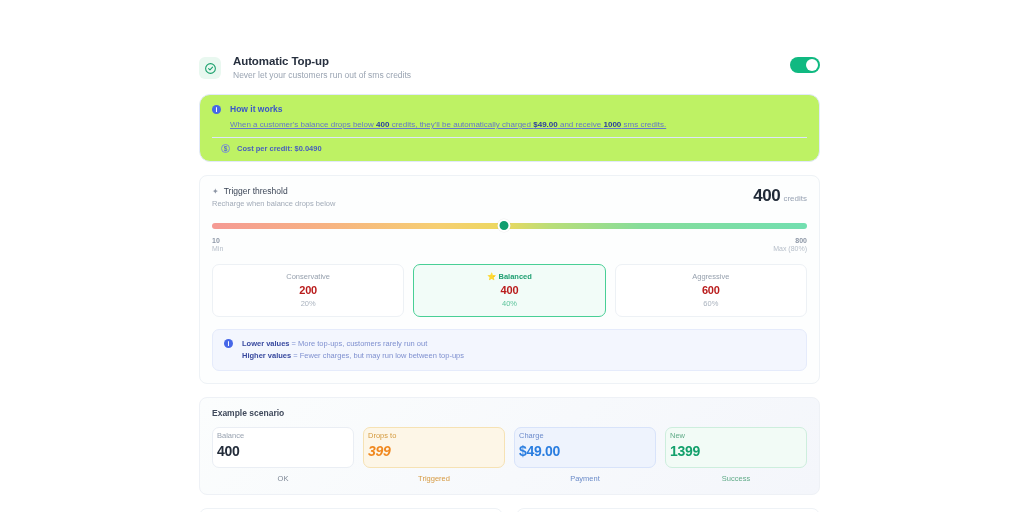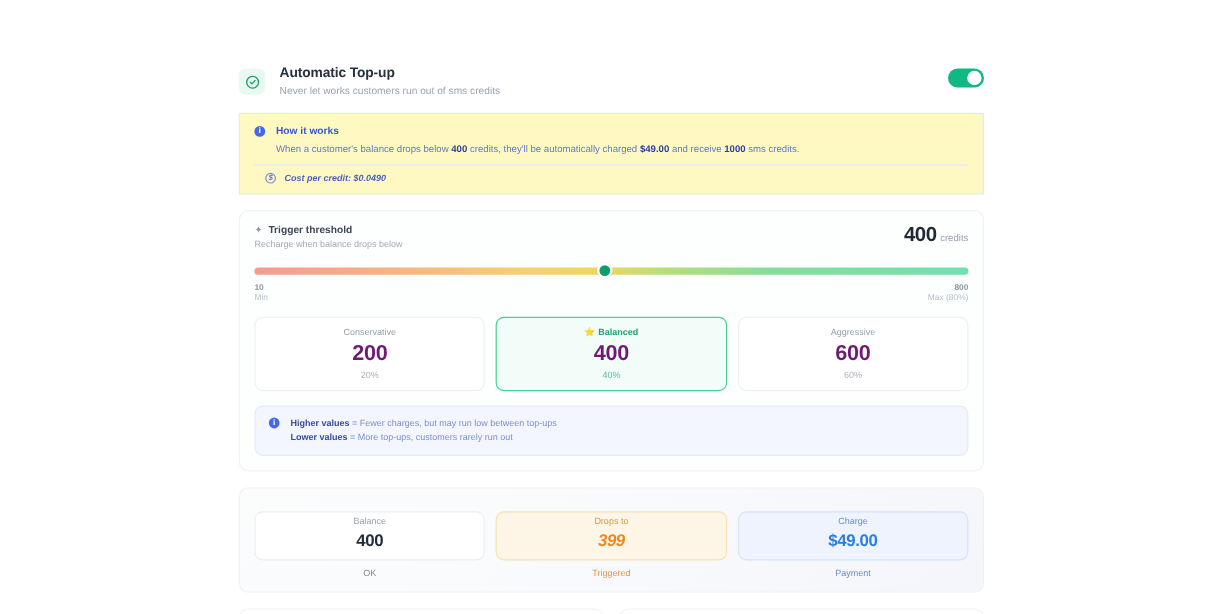--- a/index.html
+++ b/index.html
@@ -62,43 +62,43 @@
   .toggle::after {
     content: ""; position: absolute;
     right: 2px; top: 2px;
     width: 12px; height: 12px; border-radius: 50%;
     background: #ffffff;
   }
 
   
   .hiw {
     margin: 14px 14px 0 14px;
-    background: #fef9c3;
+    background: #bef264;
     border: 1px solid #e2e9fb;
-    border-radius: 0;
+    border-radius: 11px;
     padding: 9px 12px 8px 12px;
   }
   .hiw-top { display: flex; align-items: flex-start; }
   .info-dot {
     width: 9px; height: 9px; border-radius: 50%;
     background: #4667e8; flex: 0 0 auto; margin-top: 1px;
     display: flex; align-items: center; justify-content: center;
     color: #fff; font-size: 7px; font-weight: bold; line-height: 1;
   }
   .hiw-body { margin-left: 9px; flex: 1; }
   .hiw-title { font-size: 8.5px; font-weight: bold; color: #3a56c9; }
   .hiw-desc {
-    font-size: 8px; color: #6478c7; margin-top: 6px; line-height: 1.3;
+    font-size: 8px; color: #6478c7; margin-top: 6px; line-height: 1.3; text-decoration: underline;
   }
   .hiw-desc b { color: #2b3f9e; font-weight: bold; }
   .hiw-rule {
     height: 1px; background: #dde6fb; margin: 7px 0 0 0;
   }
   .hiw-cost {
-    display: flex; align-items: center; margin-top: 6px; margin-left: 9px; font-style: italic;
+    display: flex; align-items: center; margin-top: 6px; margin-left: 9px;
   }
   .cost-dot {
     width: 9px; height: 9px; border-radius: 50%;
     border: 1px solid #7a8fd8; color: #5a71cc;
     font-size: 6.5px; line-height: 7px; text-align: center;
     flex: 0 0 auto; font-weight: bold;
   }
   .cost-text { font-size: 7.5px; font-weight: bold; color: #495fbe; margin-left: 7px; }
 
   
@@ -106,21 +106,21 @@
     margin: 13px 14px 0 14px;
     background: #fdfefe;
     border: 1px solid #eef2f6;
     border-radius: 8px;
     padding: 10px 12px 12px 12px;
   }
   .thr-head { display: flex; align-items: flex-start; }
   .thr-left { flex: 1; }
   .thr-title-row { display: flex; align-items: center; }
   .spark { font-size: 8px; color: #8a93a3; margin-right: 5px; }
-  .thr-title { font-size: 8.5px; font-weight: bold; color: #3c4657; }
+  .thr-title { font-size: 8.5px; font-weight: normal; color: #3c4657; }
   .thr-sub { font-size: 7.5px; color: #a2abb8; margin-top: 3px; }
   .thr-value { text-align: right; }
   .thr-value .num {
     font-size: 17px; font-weight: bold; color: #1f2937; letter-spacing: -0.4px;
   }
   .thr-value .unit { font-size: 8px; color: #98a2b3; margin-left: 3px; }
 
   
   .slider-wrap { position: relative; margin-top: 14px; height: 8px; }
   .slider-track {
@@ -154,21 +154,21 @@
     padding: 7px 4px 8px 4px;
     text-align: center;
   }
   .preset.active {
     border: 1.5px solid #49cf96;
     background: #f2fcf8;
   }
   .preset .lbl { font-size: 7.5px; color: #97a1ae; }
   .preset.active .lbl { color: #1f9f72; font-weight: bold; }
   .preset .val {
-    font-size: 18px; font-weight: bold; color: #701a75; margin-top: 3px;
+    font-size: 11px; font-weight: bold; color: #b91c1c; margin-top: 3px;
     letter-spacing: -0.2px;
   }
   .preset .pct { font-size: 7.5px; color: #aab3bf; margin-top: 3px; }
   .preset.active .pct { color: #5cc39b; }
   .star { font-size: 7.5px; margin-right: 2px; }
 
   
   .hint {
     margin-top: 12px;
     background: #f3f6fe;
@@ -186,21 +186,21 @@
     margin: 13px 14px 0 14px;
     border: 1px solid #eef1f6;
     border-radius: 8px;
     background: linear-gradient(135deg, #fbfdfd 0%, #f7f9fc 55%, #f4f6fb 100%);
     padding: 10px 12px 11px 12px;
   }
   .ex-title { font-size: 8.5px; font-weight: bold; color: #404a5c; }
   .ex-row { display: flex; gap: 9px; margin-top: 9px; }
   .ex-col { flex: 1; }
   .ex-box {
-    border-radius: 7px; padding: 3px 4px 8px 4px; text-align: center;
+    border-radius: 7px; padding: 3px 4px 8px 4px; 
   }
   .ex-box .lbl { font-size: 7.5px; }
   .ex-box .val { font-size: 14px; font-weight: bold; margin-top: 3px; letter-spacing: -0.3px; }
   .ex-cap { font-size: 7.5px; text-align: center; margin-top: 6px; }
 
   .ex-balance { background:#ffffff; border:1px solid #eaeef4; }
   .ex-balance .lbl { color:#98a2b0; }
   .ex-balance .val { color:#232c3a; }
   .cap-ok { color:#7e8896; }
 
@@ -249,21 +249,21 @@
 
     <div class="hdr">
       <div class="hdr-icon">
         <svg width="13" height="13" viewBox="0 0 24 24" fill="none" stroke="#19a06c" stroke-width="2" stroke-linecap="round" stroke-linejoin="round">
           <circle cx="12" cy="12" r="9"></circle>
           <polyline points="8.5,12.2 11,14.6 15.8,9.4"></polyline>
         </svg>
       </div>
       <div class="hdr-text">
         <div class="hdr-title">Automatic Top-up</div>
-        <div class="hdr-sub">Never let works customers run out of sms credits</div>
+        <div class="hdr-sub">Never let your customers run out of sms credits</div>
       </div>
       <div class="toggle"></div>
     </div>
 
     <div class="hiw">
       <div class="hiw-top">
         <div class="info-dot">i</div>
         <div class="hiw-body">
           <div class="hiw-title">How it works</div>
           <div class="hiw-desc"><span>When a customer's balance drops below </span><b>400</b><span> credits, they'll be automatically charged </span><b>$49.00</b><span> and receive </span><b>1000</b><span> sms credits.</span></div>
@@ -319,27 +319,28 @@
         <div class="preset">
           <div class="lbl">Aggressive</div>
           <div class="val">600</div>
           <div class="pct">60%</div>
         </div>
       </div>
 
       <div class="hint">
         <div class="info-dot">i</div>
         <div class="hint-body">
+          <div class="hint-line"><b>Lower values</b><span> = More top-ups, customers rarely run out</span></div>
           <div class="hint-line"><b>Higher values</b><span> = Fewer charges, but may run low between top-ups</span></div>
-          <div class="hint-line"><b>Lower values</b><span> = More top-ups, customers rarely run out</span></div>
         </div>
       </div>
     </div>
 
     <div class="example">
+      <div class="ex-title">Example scenario</div>
       <div class="ex-row">
 
         <div class="ex-col">
           <div class="ex-box ex-balance">
             <div class="lbl">Balance</div>
             <div class="val">400</div>
           </div>
           <div class="ex-cap cap-ok">OK</div>
         </div>
 
@@ -352,20 +353,27 @@
         </div>
 
         <div class="ex-col">
           <div class="ex-box ex-charge">
             <div class="lbl">Charge</div>
             <div class="val">$49.00</div>
           </div>
           <div class="ex-cap cap-pay">Payment</div>
         </div>
 
+        <div class="ex-col">
+          <div class="ex-box ex-new">
+            <div class="lbl">New</div>
+            <div class="val">1399</div>
+          </div>
+          <div class="ex-cap cap-succ">Success</div>
+        </div>
 
       </div>
     </div>
 
     <div class="bottom">
 
       <div class="opt">
         <div class="opt-head">
           <span class="opt-icon">
             <svg width="9" height="9" viewBox="0 0 24 24" fill="none" stroke="#8a93a1" stroke-width="2">

